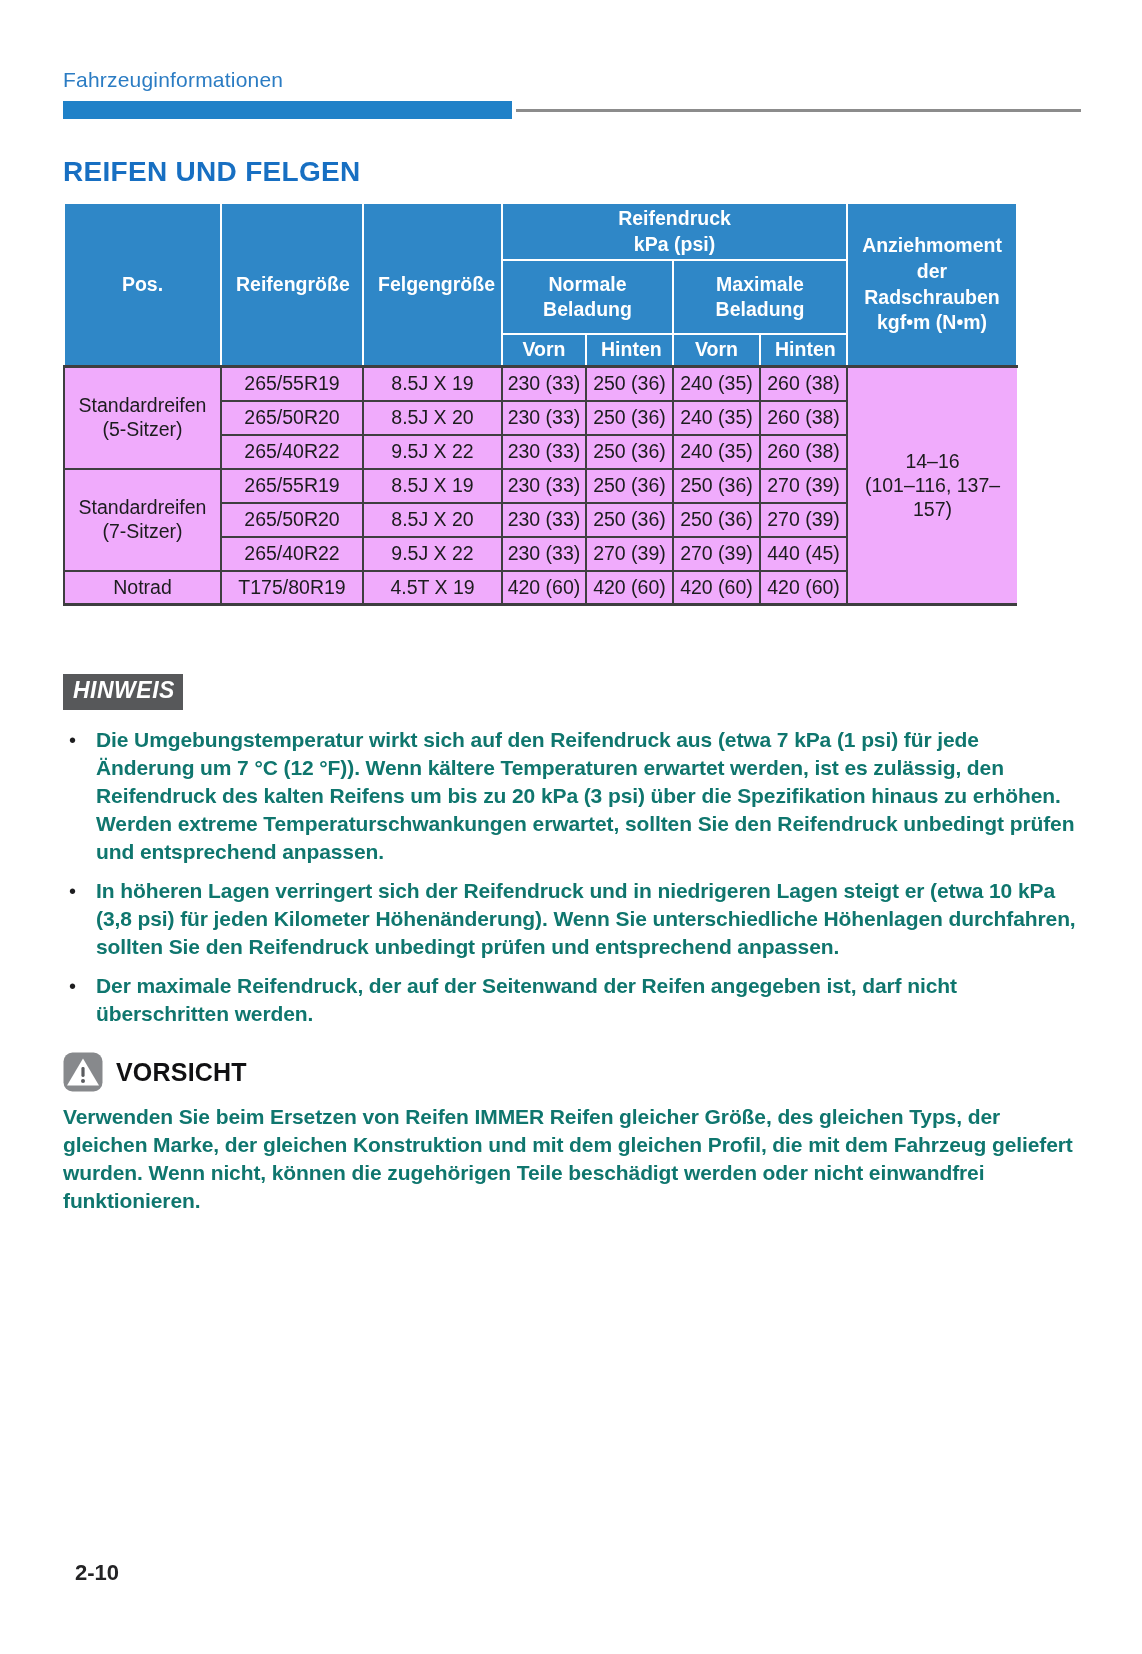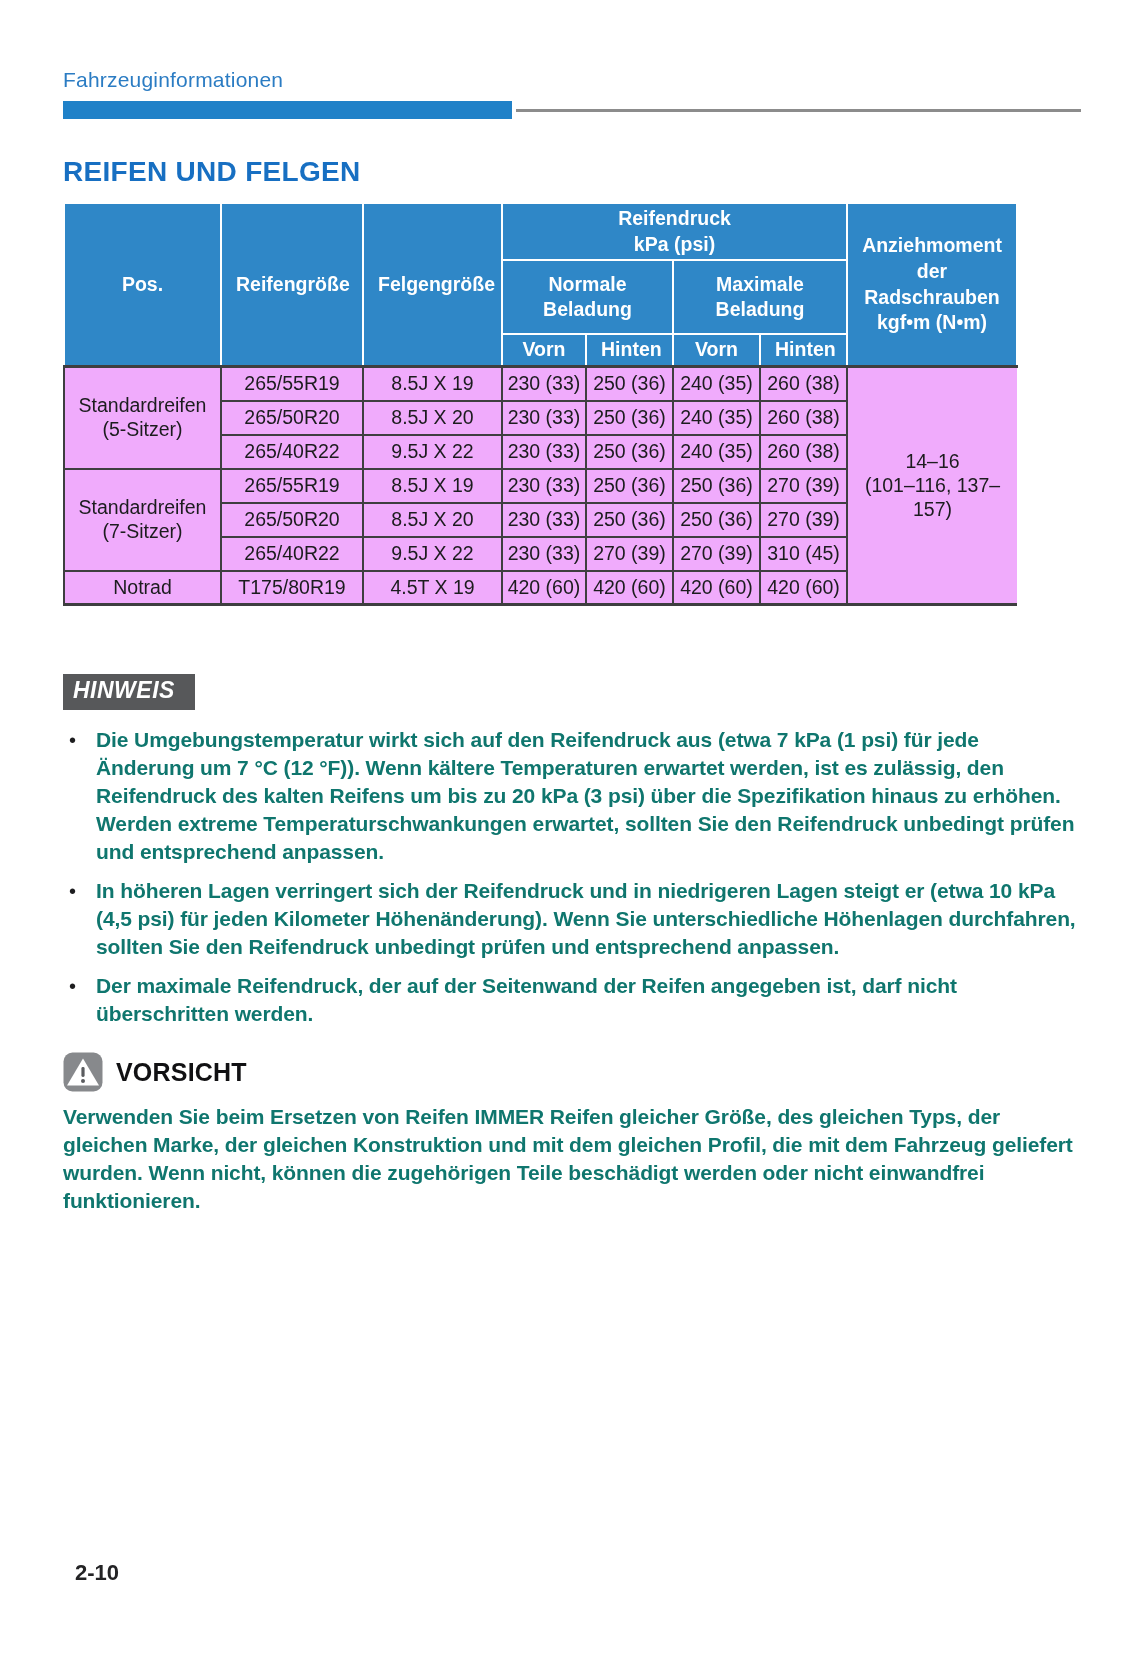--- a/index.html
+++ b/index.html
@@ -73,21 +73,21 @@
 
   
   .note-badge {
     display: inline-block;
     margin-top: 68px;
     background: #57585a;
     color: #ffffff;
     font-style: italic;
     font-weight: 700;
     font-size: 23px;
-    padding: 3px 20px 6px 10px;
+    padding: 3px 8px 6px 10px;
     letter-spacing: 0.5px;
   }
   .bullets { margin-top: 16px; }
   .bullet { display: flex; margin-bottom: 11px; }
   .bullet .marker {
     width: 33px;
     flex: 0 0 33px;
     padding-left: 6px;
     font-size: 20px;
     font-weight: 400;
@@ -222,21 +222,21 @@
           <td>250 (36)</td>
           <td>250 (36)</td>
           <td>270 (39)</td>
         </tr>
         <tr>
           <td>265/40R22</td>
           <td>9.5J X 22</td>
           <td>230 (33)</td>
           <td>270 (39)</td>
           <td>270 (39)</td>
-          <td>310 (45)</td>
+          <td>440 (45)</td>
         </tr>
         <tr class="last-body-row">
           <td>Notrad</td>
           <td>T175/80R19</td>
           <td>4.5T X 19</td>
           <td>420 (60)</td>
           <td>420 (60)</td>
           <td>420 (60)</td>
           <td>420 (60)</td>
         </tr>
@@ -245,21 +245,21 @@
 
     <div class="note-badge">HINWEIS</div>
 
     <div class="bullets">
       <div class="bullet">
         <span class="marker">•</span>
         <p>Die Umgebungstemperatur wirkt sich auf den Reifendruck aus (etwa 7 kPa (1 psi) für jede Änderung um 7 °C (12 °F)). Wenn kältere Temperaturen erwartet werden, ist es zulässig, den Reifendruck des kalten Reifens um bis zu 20 kPa (3 psi) über die Spezifikation hinaus zu erhöhen. Werden extreme Temperaturschwankungen erwartet, sollten Sie den Reifendruck unbedingt prüfen und entsprechend anpassen.</p>
       </div>
       <div class="bullet">
         <span class="marker">•</span>
-        <p>In höheren Lagen verringert sich der Reifendruck und in niedrigeren Lagen steigt er (etwa 10 kPa (4,5 psi) für jeden Kilometer Höhenänderung). Wenn Sie unterschiedliche Höhenlagen durchfahren, sollten Sie den Reifendruck unbedingt prüfen und entsprechend anpassen.</p>
+        <p>In höheren Lagen verringert sich der Reifendruck und in niedrigeren Lagen steigt er (etwa 10 kPa (3,8 psi) für jeden Kilometer Höhenänderung). Wenn Sie unterschiedliche Höhenlagen durchfahren, sollten Sie den Reifendruck unbedingt prüfen und entsprechend anpassen.</p>
       </div>
       <div class="bullet">
         <span class="marker">•</span>
         <p>Der maximale Reifendruck, der auf der Seitenwand der Reifen angegeben ist, darf nicht überschritten werden.</p>
       </div>
     </div>
 
     <div class="caution-head">
       <svg class="caution-icon" viewBox="0 0 40 40" xmlns="http://www.w3.org/2000/svg">
         <rect x="0.5" y="0.5" width="39" height="39" rx="9" fill="#87898c"></rect>

